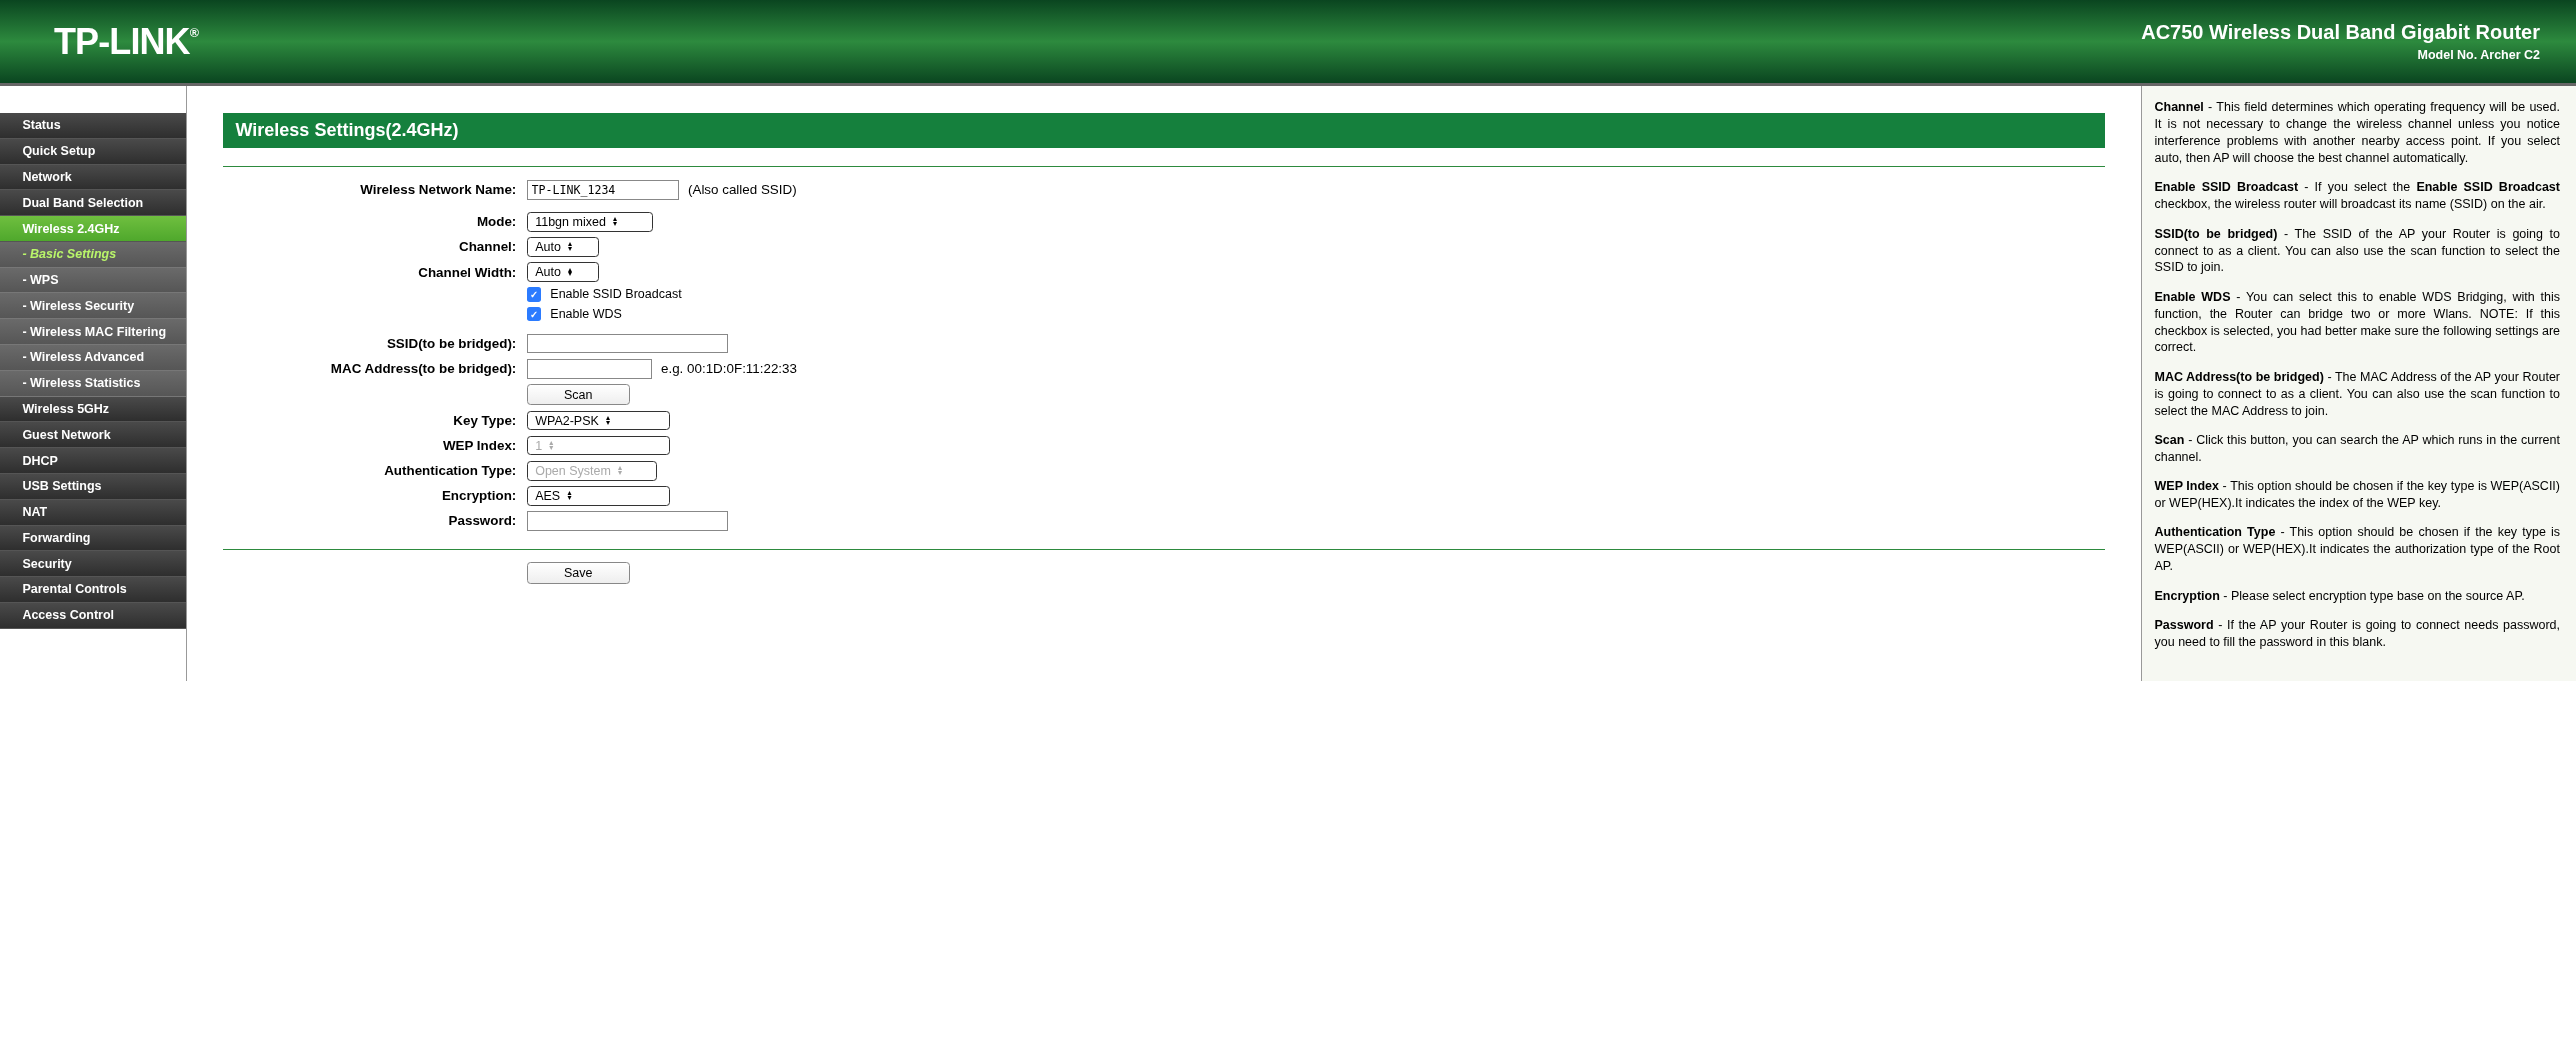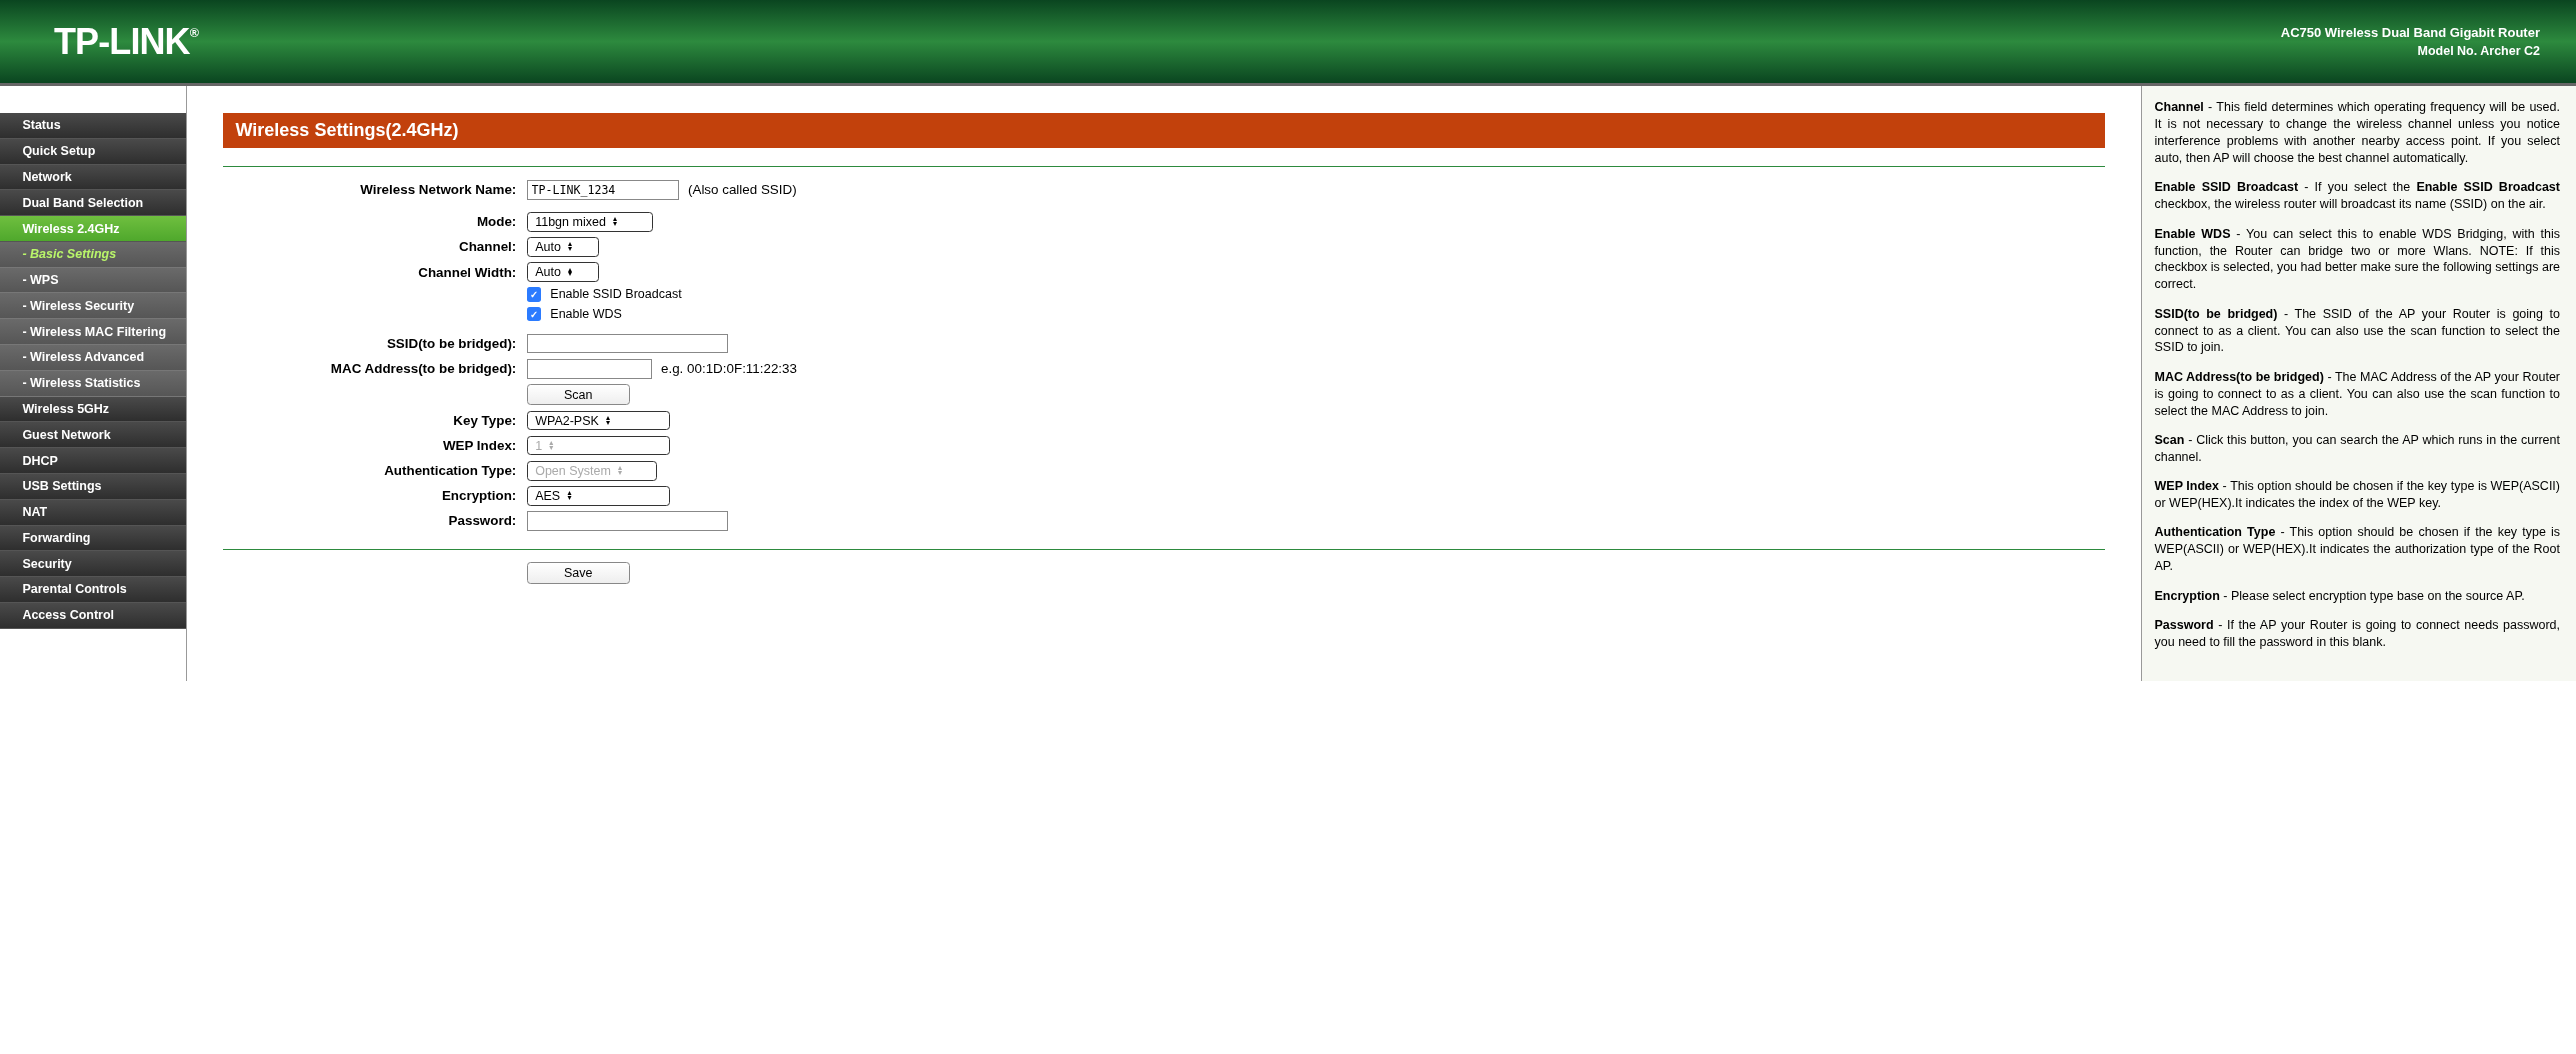--- a/index.html
+++ b/index.html
@@ -25,21 +25,21 @@
     font-weight: bold;
     letter-spacing: -0.9px;
     font-family: Arial, sans-serif;
   }
   .logo sup { font-size: 12.5px; vertical-align: top; position: relative; top: 5.4px; }
   .header-right {
     color: #fff;
     text-align: right;
     padding-right: 9px;
   }
-  .header-title { font-size: 13px; font-weight: bold; }
+  .header-title { font-size: 20px; font-weight: bold; }
   .header-model { font-size: 12.5px; font-weight: bold; margin-top: 3.6px; }
 
   .layout {
     display: flex;
     width: 100%;
   }
 
   .sidebar {
     width: 186px;
     flex-shrink: 0;
@@ -71,21 +71,21 @@
   .nav-sub.active { color: #b9f56a; font-style: italic; }
 
   .main {
     flex: 1;
     padding: 27px 36px 18px 36px;
     border-right: 1.8px solid #999;
     border-left: 1.8px solid #999;
     min-height: 537px;
   }
   .page-title {
-    background: #c2410c;
+    background: #15803d;
     color: #fff;
     font-weight: bold;
     font-size: 18px;
     padding: 7.2px 12.5px;
   }
   .divider {
     border-top: 1.8px solid #2d8a3e;
     margin: 18px 0 12.5px 0;
   }
 
@@ -338,22 +338,22 @@
       <div class="form-field">
         <button class="btn">Save</button>
       </div>
     </div>
 
   </div>
 
   <div class="help">
     <p><b>Channel</b><span> - This field determines which operating frequency will be used. It is not necessary to change the wireless channel unless you notice interference problems with another nearby access point. If you select auto, then AP will choose the best channel automatically.</span></p>
     <p><b>Enable SSID Broadcast</b><span> - If you select the </span><b>Enable SSID Broadcast</b><span> checkbox, the wireless router will broadcast its name (SSID) on the air.</span></p>
+    <p><b>SSID(to be bridged)</b><span> - The SSID of the AP your Router is going to connect to as a client. You can also use the scan function to select the SSID to join.</span></p>
     <p><b>Enable WDS</b><span> - You can select this to enable WDS Bridging, with this function, the Router can bridge two or more Wlans. NOTE: If this checkbox is selected, you had better make sure the following settings are correct.</span></p>
-    <p><b>SSID(to be bridged)</b><span> - The SSID of the AP your Router is going to connect to as a client. You can also use the scan function to select the SSID to join.</span></p>
     <p><b>MAC Address(to be bridged)</b><span> - The MAC Address of the AP your Router is going to connect to as a client. You can also use the scan function to select the MAC Address to join.</span></p>
     <p><b>Scan</b><span> - Click this button, you can search the AP which runs in the current channel.</span></p>
     <p><b>WEP Index</b><span> - This option should be chosen if the key type is WEP(ASCII) or WEP(HEX).It indicates the index of the WEP key.</span></p>
     <p><b>Authentication Type</b><span> - This option should be chosen if the key type is WEP(ASCII) or WEP(HEX).It indicates the authorization type of the Root AP.</span></p>
     <p><b>Encryption</b><span> - Please select encryption type base on the source AP.</span></p>
     <p><b>Password</b><span> - If the AP your Router is going to connect needs password, you need to fill the password in this blank.</span></p>
   </div>
 
 </div>
 

